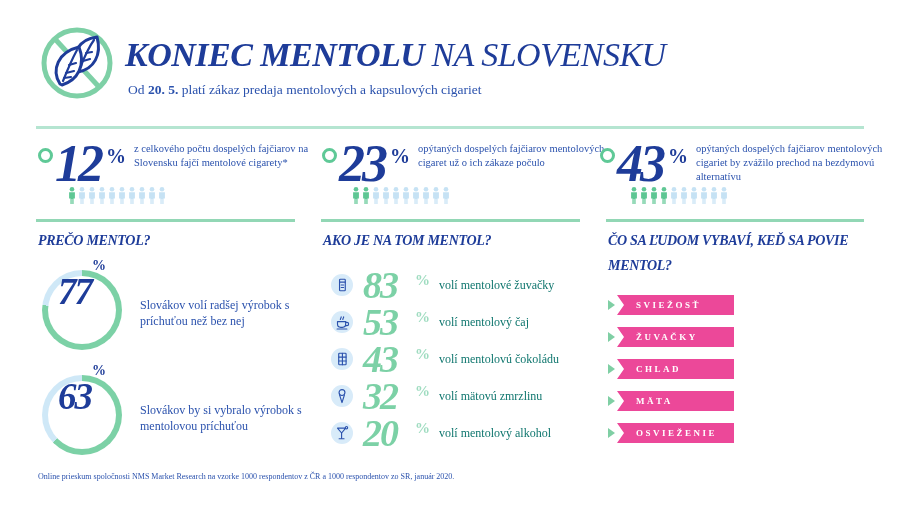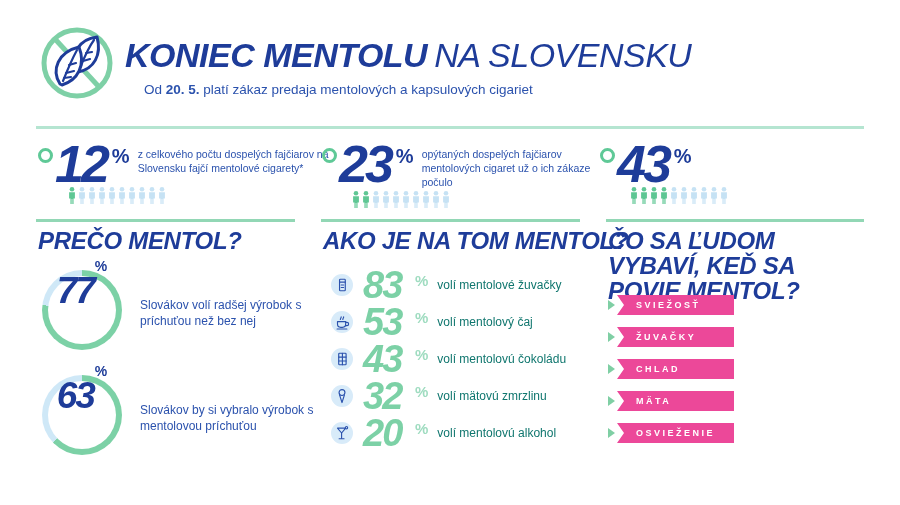--- a/index.html
+++ b/index.html
@@ -1,46 +1,46 @@
 <!DOCTYPE html>
 <html><head>
 <meta charset="utf-8">
 <style>
   html,body{margin:0;padding:0;background:#fff;}
   .canvas{position:relative;width:900px;height:505px;background:#ffffff;overflow:hidden;
-          font-family:Liberation Sans, sans-serif;}
+          font-family:Liberation Serif, serif;}
 
   
   .brand-icon{position:absolute;left:39px;top:25px;width:76px;height:76px;}
   .title{position:absolute;left:125px;top:36px;font-size:34px;font-style:italic;
          color:#1e3c99;white-space:nowrap;letter-spacing:-0.5px;}
   .title .bold{font-weight:800;}
   .title .light{font-weight:400;margin-left:7px;}
-  .subtitle{position:absolute;left:144px;top:82px;font-size:13.5px;color:#2b52ad;}
+  .subtitle{position:absolute;left:128px;top:82px;font-size:13.5px;color:#2b52ad;}
   .subtitle b{font-weight:700;}
 
   
   .hr-full{position:absolute;left:36px;top:126px;width:828px;height:3px;background:#b5e5d1;}
   .hr-col{position:absolute;top:219px;height:3px;background:#92d7b5;}
   #hr1{left:36px;width:259px}#hr2{left:321px;width:259px}#hr3{left:606px;width:258px}
 
   
   .stat{position:absolute;top:142px;}
   #stat1{left:38px}#stat2{left:322px}#stat3{left:600px}
   .stat-top{display:flex;align-items:flex-start;}
   .stat-ring{width:9px;height:9px;border:3.5px solid #5fc997;border-radius:50%;margin-top:6px;flex:none;}
   .stat-num{font-size:52px;line-height:44px;font-weight:800;font-style:italic;color:#1e3c99;
             letter-spacing:-3px;margin-left:2px;}
   .stat-unit{font-size:20px;font-weight:600;color:#1e3c99;margin-top:3px;margin-left:5px;}
-  .stat-text{font-size:10.5px;line-height:1.32;color:#2b52ad;margin-left:8px;margin-top:6px;max-width:200px;}
+  .stat-text{font-size:10.5px;line-height:1.32;color:#2b52ad;margin-left:8px;margin-top:0;max-width:200px;}
   #stat3 .stat-text{max-width:222px;}
   .people{margin-left:30px;margin-top:1px;display:flex;gap:2px;height:17px;}
 
   
-  .col-heading{position:absolute;font-size:24px;font-weight:800;font-style:italic;color:#1e3c99;
+  .col-heading{position:absolute;font-size:14px;font-weight:800;font-style:italic;color:#1e3c99;
                letter-spacing:-0.3px;line-height:25px;white-space:nowrap;}
   #h1{left:38px;top:228px}#h2{left:323px;top:228px}#h3{left:608px;top:228px;white-space:normal;width:260px;}
 
   
   .donut{position:absolute;width:80px;height:80px;border-radius:50%;}
   .donut::before{content:"";position:absolute;inset:6px;background:#fff;border-radius:50%;}
   #donut1{left:42px;top:270px}#donut2{left:42px;top:375px}
   .donut-label{position:absolute;inset:0;display:flex;justify-content:center;}
   .donut-num{font-size:37px;font-weight:800;font-style:italic;color:#1e3c99;letter-spacing:-2px;}
   .donut-unit{font-size:14px;font-weight:600;color:#1e3c99;margin-top:-12px;margin-left:1px;}
@@ -199,20 +199,21 @@
           <path d="M1.1 5.2 H6.9 V11.6 H5.55 V17 H4.35 V11.9 H3.65 V17 H2.45 V11.6 H1.1 Z" fill="#c6e2f4"></path>
         </svg>
       </div>
   </div>
 
   <div class="stat" id="stat3">
     <div class="stat-top">
       <span class="stat-ring"></span>
       <span class="stat-num">43</span>
       <span class="stat-unit">%</span>
+      <span class="stat-text">opýtaných dospelých fajčiarov mentolových cigariet by zvážilo prechod na bezdymovú alternatívu</span>
     </div>
     <div class="people">
         <svg width="8" height="17" viewBox="0 0 8 17">
           <circle cx="4" cy="2.3" r="2.3" fill="#5fc794"></circle>
           <path d="M1.1 5.2 H6.9 V11.6 H5.55 V17 H4.35 V11.9 H3.65 V17 H2.45 V11.6 H1.1 Z" fill="#5fc794"></path>
         </svg>
         <svg width="8" height="17" viewBox="0 0 8 17">
           <circle cx="4" cy="2.3" r="2.3" fill="#5fc794"></circle>
           <path d="M1.1 5.2 H6.9 V11.6 H5.55 V17 H4.35 V11.9 H3.65 V17 H2.45 V11.6 H1.1 Z" fill="#5fc794"></path>
         </svg>
@@ -331,21 +332,21 @@
       <span class="row-icon">
         <svg class="icon-svg" width="18" height="18" viewBox="0 0 22 22">
             <path d="M5.5 5 H15.5 L10.5 11 Z"></path>
             <line x1="10.5" y1="11" x2="10.5" y2="17.5"></line>
             <line x1="7.5" y1="18" x2="13.5" y2="18"></line>
             <circle cx="16.5" cy="4.5" r="1.4"></circle>
           </svg>
       </span>
       <span class="row-num">20</span>
       <span class="row-unit">%</span>
-      <span class="row-text">volí mentolovú alkohol</span>
+      <span class="row-text">volí mentolový alkohol</span>
     </div>
   </div>
 
   <div class="tags">
     <div class="tag">
       <span class="tag-arrow"></span>
       <span class="tag-body">SVIEŽOSŤ</span>
     </div>
     <div class="tag">
       <span class="tag-arrow"></span>
@@ -359,15 +360,16 @@
       <span class="tag-arrow"></span>
       <span class="tag-body">MÄTA</span>
     </div>
     <div class="tag">
       <span class="tag-arrow"></span>
       <span class="tag-body">OSVIEŽENIE</span>
     </div>
   </div>
 
   <div class="footer">
+    <div>Online prieskum spoločnosti NMS Market Research na vzorke 1000 respondentov z ČR a 1000 respondentov zo SR, január 2020.</div>
   </div>
 
 </div>
 
 </body></html>

